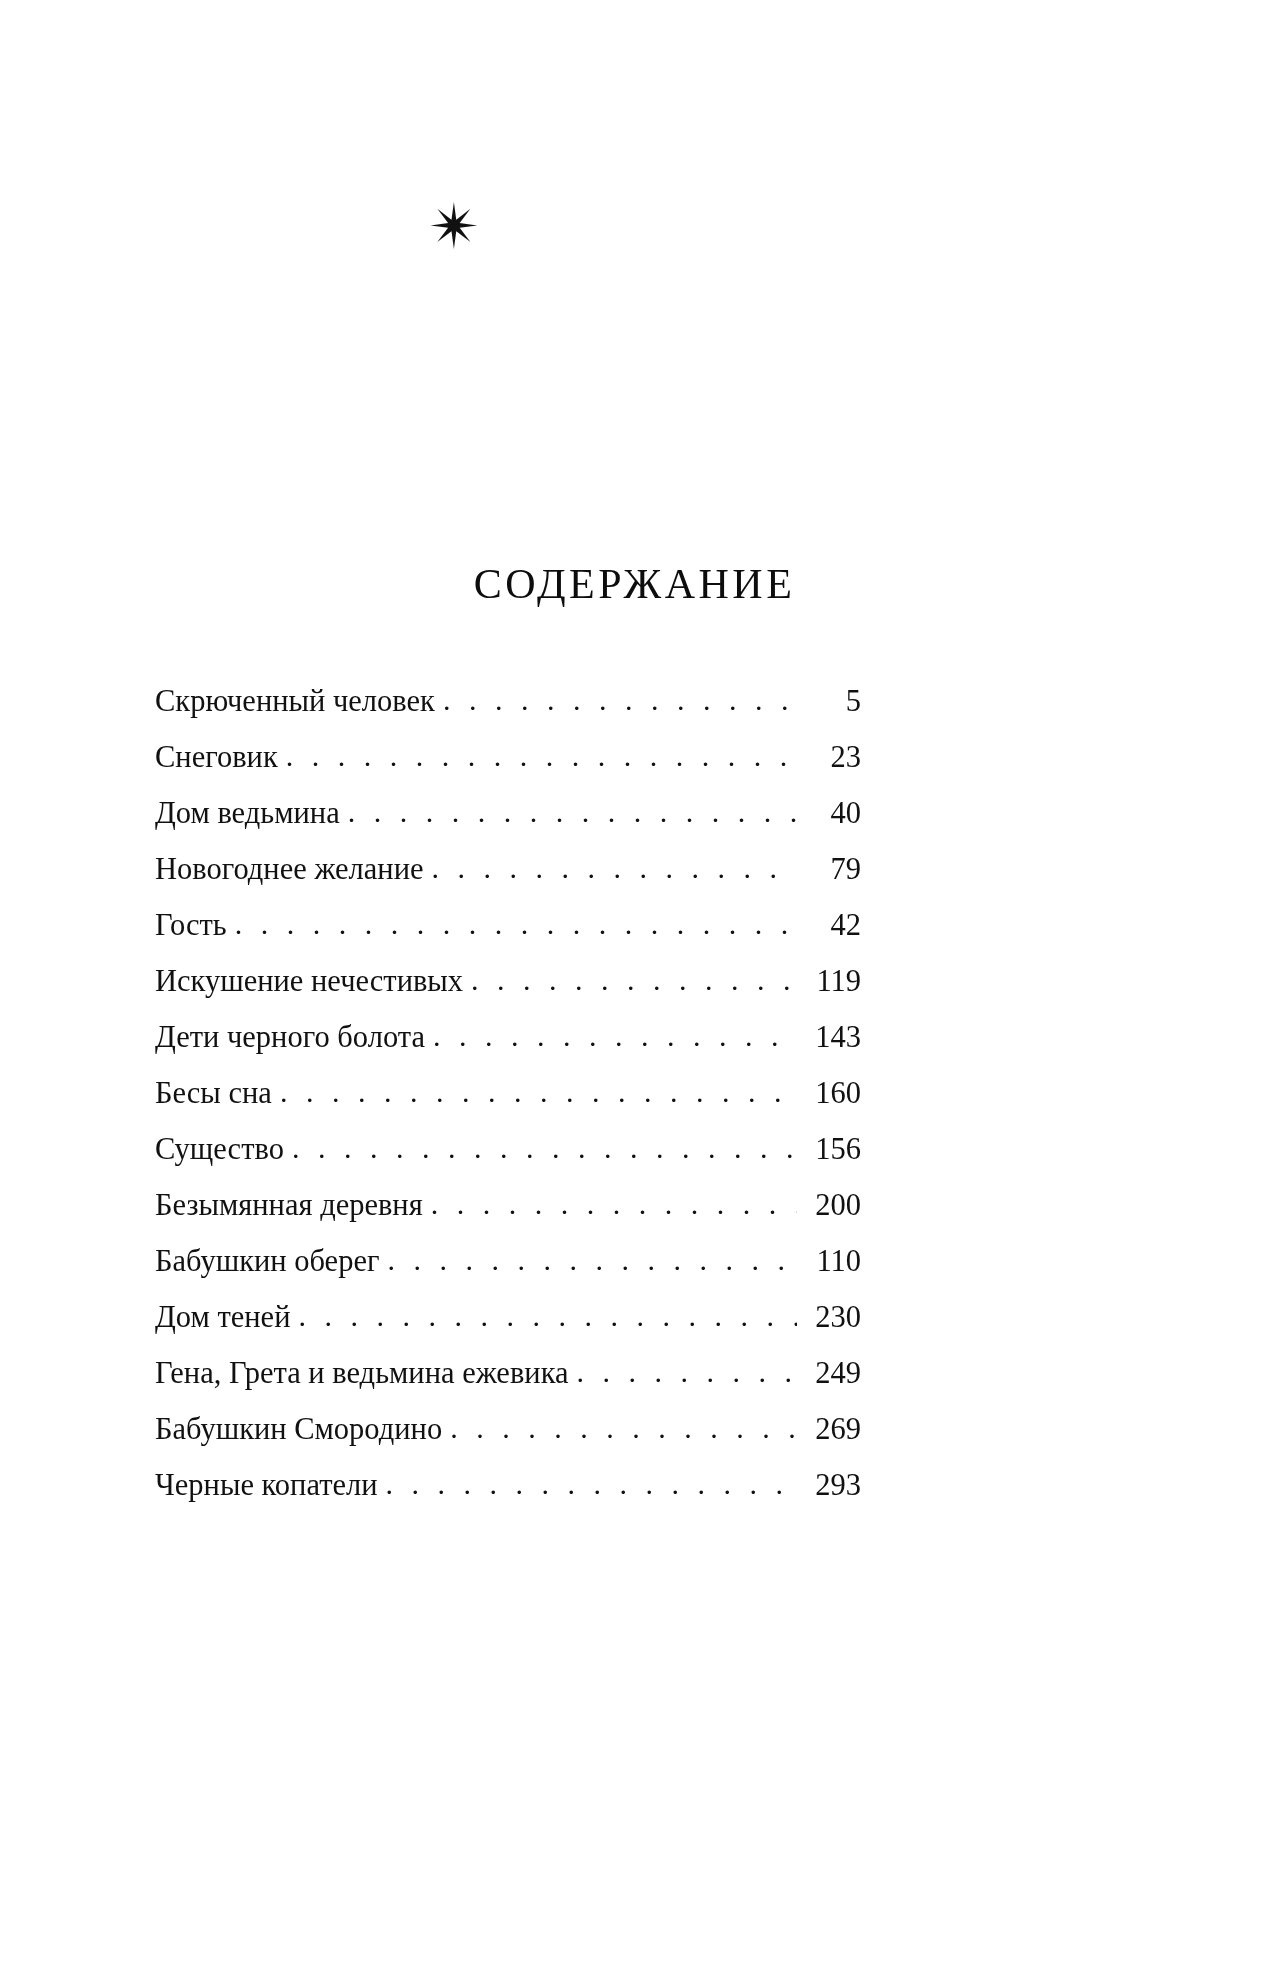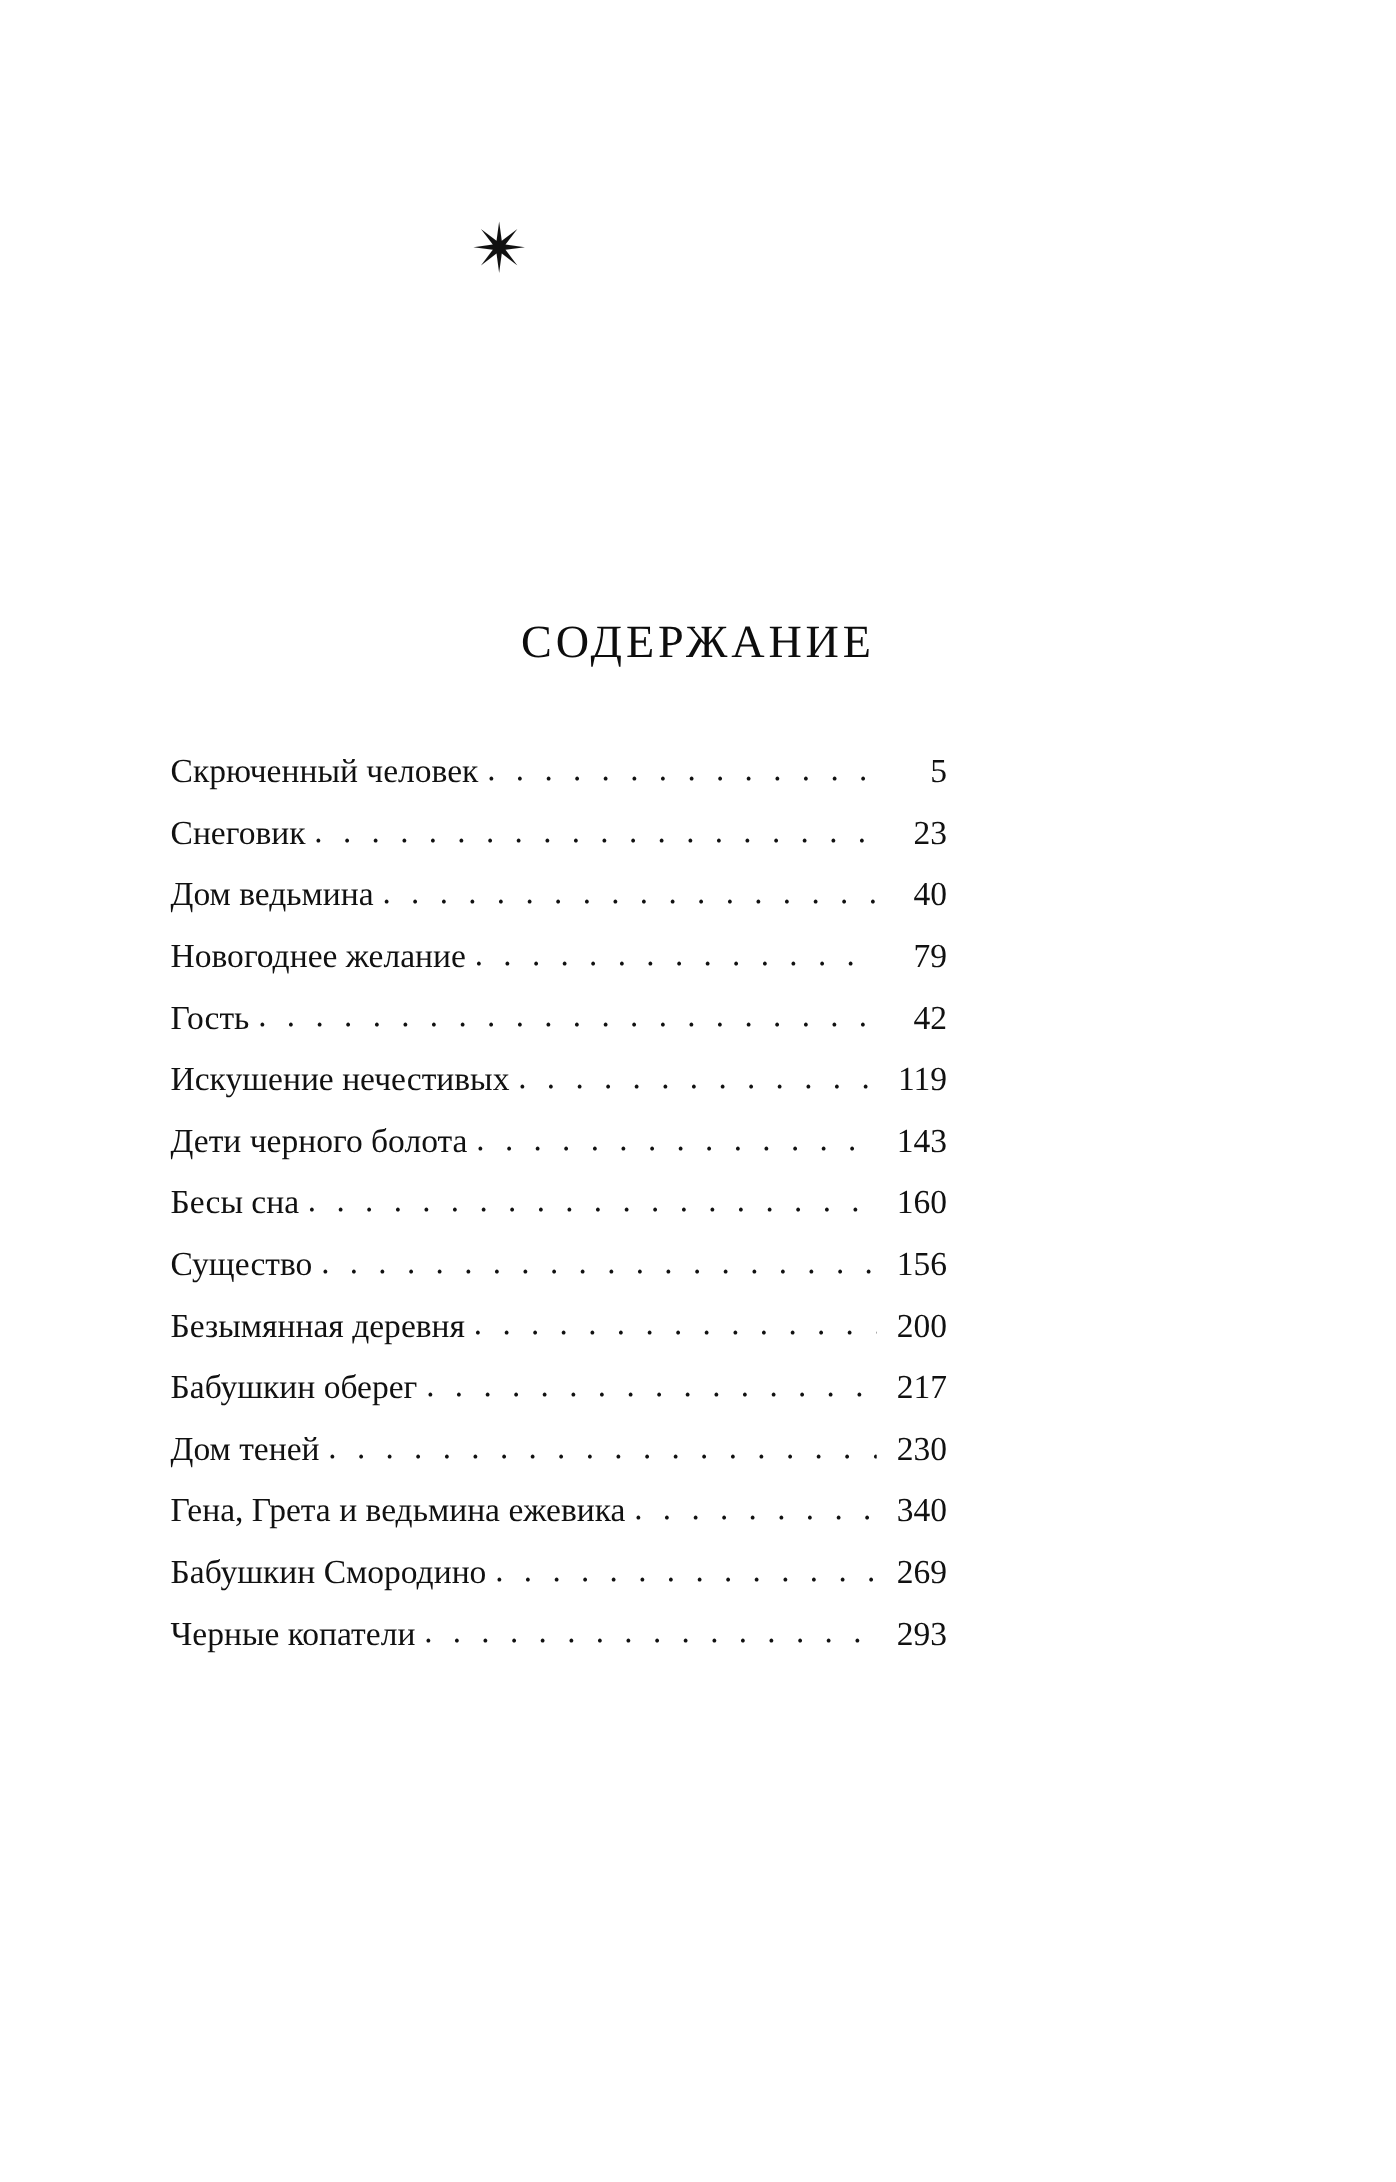--- a/index.html
+++ b/index.html
@@ -154,31 +154,31 @@
           <span class="toc-page">156</span>
         </li>
         <li class="toc-entry">
           <span class="toc-label">Безымянная деревня</span>
           <span class="toc-leader">. . . . . . . . . . . . . . . . . . . . . . . . . . . . . . . . . . . . . . . . . . . . . . . . . . . . . . . . . . . .</span>
           <span class="toc-page">200</span>
         </li>
         <li class="toc-entry">
           <span class="toc-label">Бабушкин оберег</span>
           <span class="toc-leader">. . . . . . . . . . . . . . . . . . . . . . . . . . . . . . . . . . . . . . . . . . . . . . . . . . . . . . . . . . . .</span>
-          <span class="toc-page">217</span>
+          <span class="toc-page">110</span>
         </li>
         <li class="toc-entry">
           <span class="toc-label">Дом теней</span>
           <span class="toc-leader">. . . . . . . . . . . . . . . . . . . . . . . . . . . . . . . . . . . . . . . . . . . . . . . . . . . . . . . . . . . .</span>
           <span class="toc-page">230</span>
         </li>
         <li class="toc-entry">
           <span class="toc-label">Гена, Грета и ведьмина ежевика</span>
           <span class="toc-leader">. . . . . . . . . . . . . . . . . . . . . . . . . . . . . . . . . . . . . . . . . . . . . . . . . . . . . . . . . . . .</span>
-          <span class="toc-page">340</span>
+          <span class="toc-page">249</span>
         </li>
         <li class="toc-entry">
           <span class="toc-label">Бабушкин Смородино</span>
           <span class="toc-leader">. . . . . . . . . . . . . . . . . . . . . . . . . . . . . . . . . . . . . . . . . . . . . . . . . . . . . . . . . . . .</span>
           <span class="toc-page">269</span>
         </li>
         <li class="toc-entry">
           <span class="toc-label">Черные копатели</span>
           <span class="toc-leader">. . . . . . . . . . . . . . . . . . . . . . . . . . . . . . . . . . . . . . . . . . . . . . . . . . . . . . . . . . . .</span>
           <span class="toc-page">293</span>

